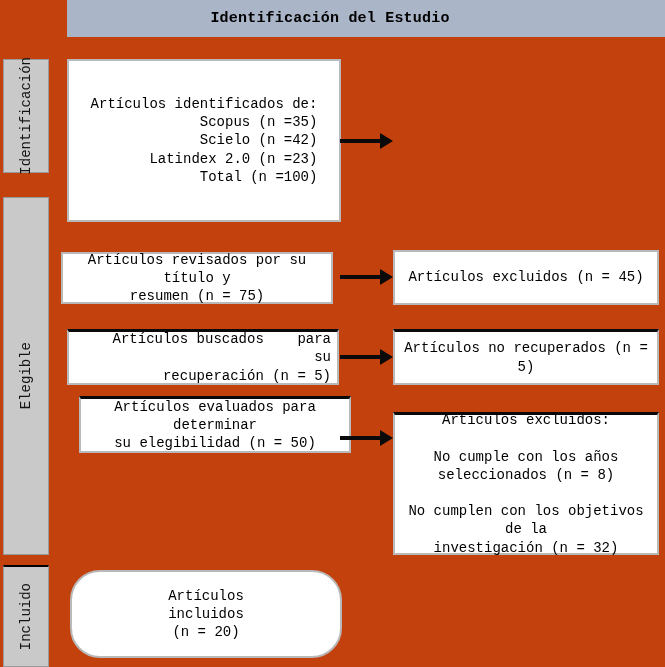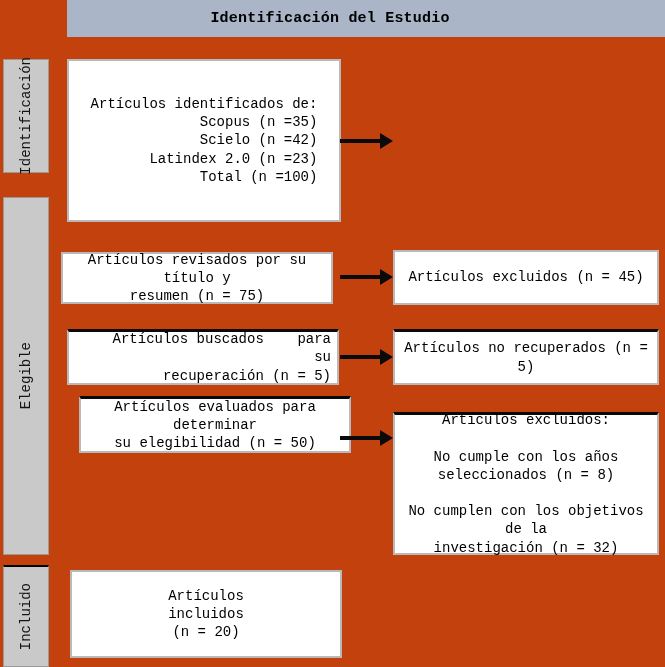--- a/index.html
+++ b/index.html
@@ -33,21 +33,21 @@
   }
   .black-top{border-top:3px solid #0a0a0a;}
   .b1L{left:67px;top:59px;width:274px;height:163px;text-align:right;}
   .b1R{left:393px;top:58px;width:266px;height:164px;}
   .b2L{left:61px;top:252px;width:272px;height:52px;}
   .b2R{left:393px;top:250px;width:266px;height:55px;}
   .b3L{left:67px;top:329px;width:272px;height:56px;text-align:right;}
   .b3R{left:393px;top:329px;width:266px;height:56px;}
   .b4L{left:67px;top:396px;width:272px;height:57px;margin-left:12px;}
   .b4R{left:393px;top:412px;width:266px;height:143px;}
-  .b5 {left:70px;top:570px;width:272px;height:88px;}
+  .b5 {left:70px;top:570px;width:272px;height:88px;border-radius:30px;}
   .arrow{position:absolute;left:340px;width:53px;height:16px;}
   .arrow .shaft{
     position:absolute;left:0;top:6px;height:4px;width:42px;background:#0a0a0a;
   }
   .arrow .head{
     position:absolute;right:0;top:0;width:0;height:0;
     border-top:8px solid transparent;border-bottom:8px solid transparent;
     border-left:13px solid #0a0a0a;
   }
   .a1{top:133px;} .a2{top:269px;} .a3{top:349px;} .a4{top:430px;}

